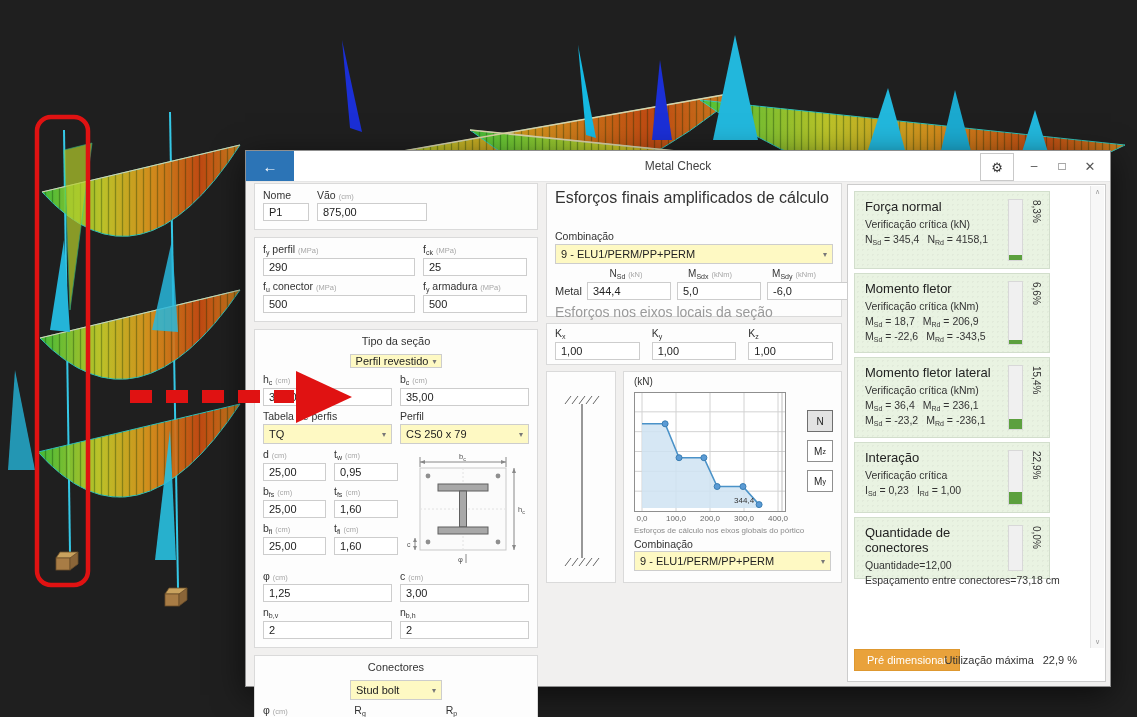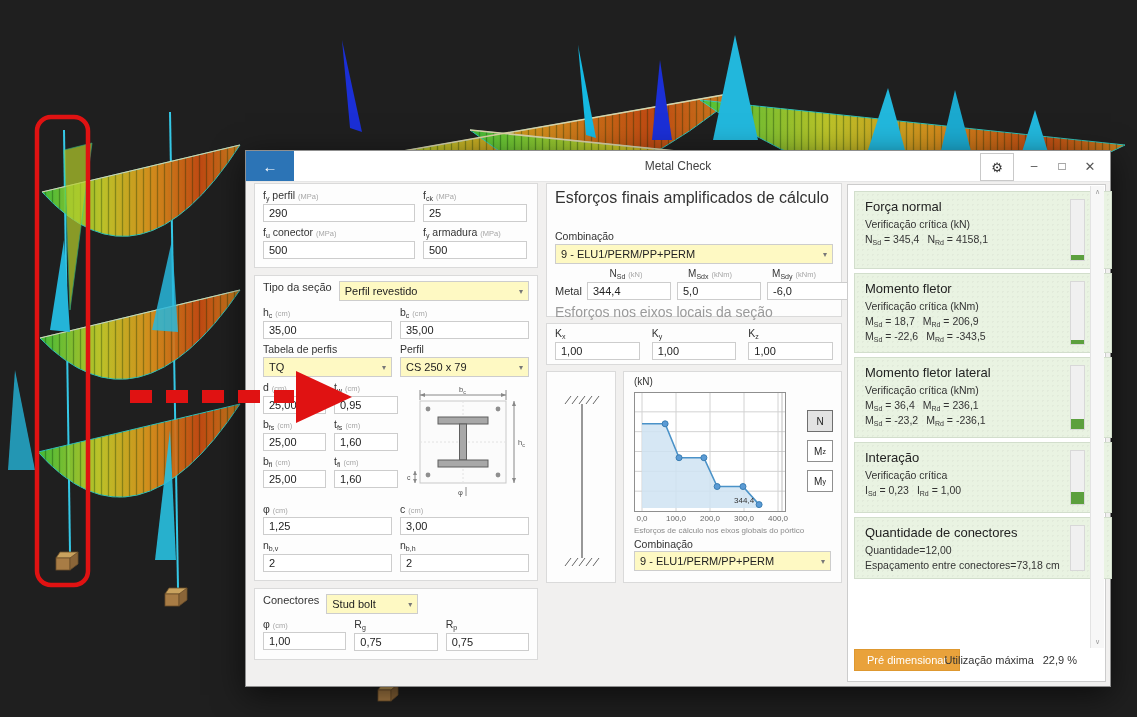--- a/index.html
+++ b/index.html
@@ -28,21 +28,21 @@
   .sb{font-size:7px;vertical-align:-2px;}
   .unit{font-size:7.5px;color:#a6a6a6;margin-left:3px;}
   .val{height:18px;border:1px solid #cdcdcd;background:#fff;font-size:11px;color:#222;padding:0 5px;
        box-sizing:border-box;width:100%;font-family:"Liberation Sans",sans-serif;}
   .fld{display:flex;flex-direction:column;}
   .w46{width:46px;} .w110{width:110px;} .w152{width:152px;} .w104{width:104px;}
   .w129{width:129px;} .w63{width:63px;} .w64{width:64px;} .w84{width:84px;} .w88{width:88px;}
   .sel{height:20px;border:1px solid #cdcdcd;background:#fef9c3;display:flex;align-items:center;
        font-size:11px;color:#222;padding:0 5px;box-sizing:border-box;justify-content:space-between;cursor:pointer;}
   .caret{font-size:8px;color:#777;margin-left:4px;}
-  .inline-row{display:flex;gap:7px;}
+  .inline-row{display:flex;align-items:center;gap:7px;flex-direction:column;}
   .inline-lbl{font-size:11px;color:#333;white-space:nowrap;}
   
   .boxA{position:absolute;left:300px;top:32px;width:296px;height:134px;}
   .boxA .title{font-size:16px;color:#333;margin-bottom:23px;}
   .boxB{position:absolute;left:300px;top:172px;width:296px;height:42px;padding:3px 8px 6px;}
   .boxSch{position:absolute;left:300px;top:220px;width:70px;height:212px;padding:0;}
   .boxChart{position:absolute;left:377px;top:220px;width:219px;height:212px;padding:0;}
   .hdr-row{display:flex;margin-left:32px;gap:6px;margin-top:4px;}
   .hcol{width:84px;text-align:center;font-size:10px;color:#333;}
   .trow{display:flex;gap:6px;align-items:center;margin-top:2px;}
@@ -51,21 +51,21 @@
   .kn{position:absolute;left:10px;top:4px;font-size:10px;color:#333;}
   .cbtn{position:absolute;right:8px;width:26px;height:22px;border:1px solid #8f8f8f;background:#fff;
         font-size:10px;color:#222;display:flex;align-items:center;justify-content:center;cursor:pointer;}
   .cbtn.active{background:#e3e3e3;border-color:#6f6f6f;}
   .tick{position:absolute;top:142px;width:30px;text-align:center;font-size:8px;color:#666;}
   .caption{position:absolute;left:10px;top:154px;font-size:8px;color:#8a8a8a;}
   .comb2lbl{position:absolute;left:10px;top:166px;font-size:10.5px;color:#333;}
   .comb2sel{position:absolute;left:10px;right:10px;top:179px;}
   
   .rpanel{position:absolute;left:601px;top:33px;width:259px;height:498px;background:#fff;border:1px solid #ccc;box-sizing:border-box;}
-  .cards{position:absolute;left:6px;top:6px;width:258px;display:flex;flex-direction:column;gap:4px;}
+  .cards{position:absolute;left:6px;top:6px;width:196px;display:flex;flex-direction:column;gap:4px;}
   .card{background:#e9f3e2;border:1px solid #d2decc;position:relative;padding:7px 46px 5px 10px;box-sizing:border-box;
         background-image:radial-gradient(rgba(0,0,0,0.03) 1px, transparent 1px);background-size:5px 5px;}
   .ctitle{font-size:13px;color:#222;margin-bottom:3px;}
   .cline{font-size:10.5px;color:#333;line-height:1.4;white-space:nowrap;}
   .pairB{margin-left:8px;}
   .track{position:absolute;right:26px;top:7px;bottom:7px;width:13px;background:#f0f0f0;border:1px solid #d8d8d8;}
   .fillbar{position:absolute;bottom:0;left:0;right:0;background:#5ca03e;}
   .pct{position:absolute;right:7px;top:8px;writing-mode:vertical-rl;font-size:10px;color:#333;}
   .predim{position:absolute;left:6px;bottom:10px;background:#e9a23b;border:1px solid #de9830;color:#fff;
           font-size:11px;padding:4px 12px;cursor:pointer;}
@@ -164,20 +164,32 @@
     <div class="winbtn max">
         <span>□</span>
       </div>
     <div class="winbtn cls">
         <span>✕</span>
       </div>
   </div>
 
   <div class="col-left">
 
+    <div class="gbox">
+      <div class="frow">
+        <div class="fld w46">
+          <div class="lbl"><span>Nome</span></div>
+          <input class="val" value="P1" style="">
+        </div>
+        <div class="fld w110">
+          <div class="lbl"><span>Vão</span><span class="unit">(cm)</span></div>
+          <input class="val" value="875,00" style="">
+        </div>
+      </div>
+    </div>
 
     <div class="gbox">
       <div class="frow" style="margin-bottom:4px;">
         <div class="fld w152">
           <div class="lbl"><span>f</span><span class="sb">y</span><span> perfil</span><span class="unit">(MPa)</span></div>
           <input class="val" value="290" style="">
         </div>
         <div class="fld w104">
           <div class="lbl"><span>f</span><span class="sb">ck</span><span class="unit">(MPa)</span></div>
           <input class="val" value="25" style="">

